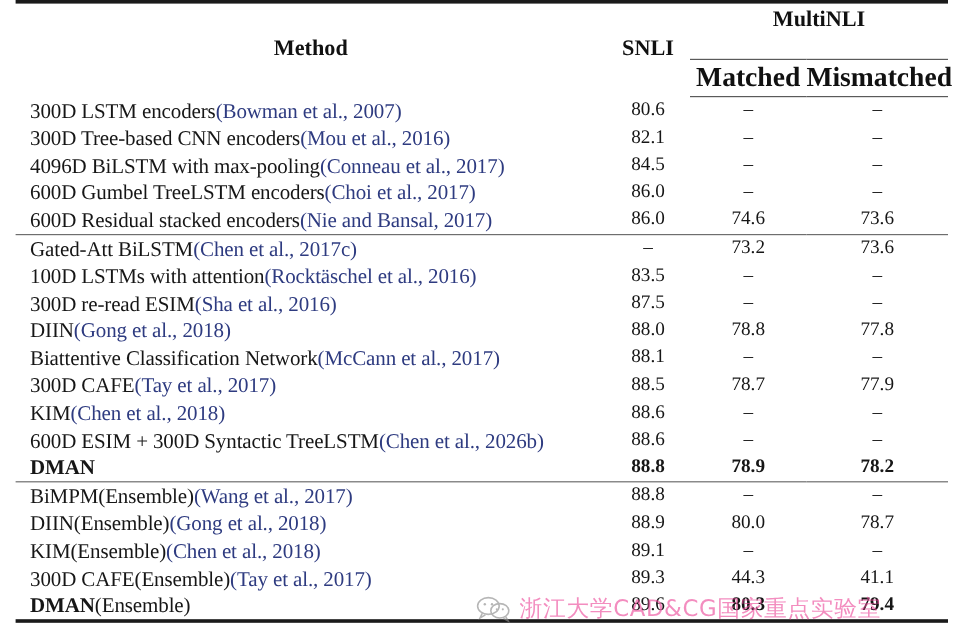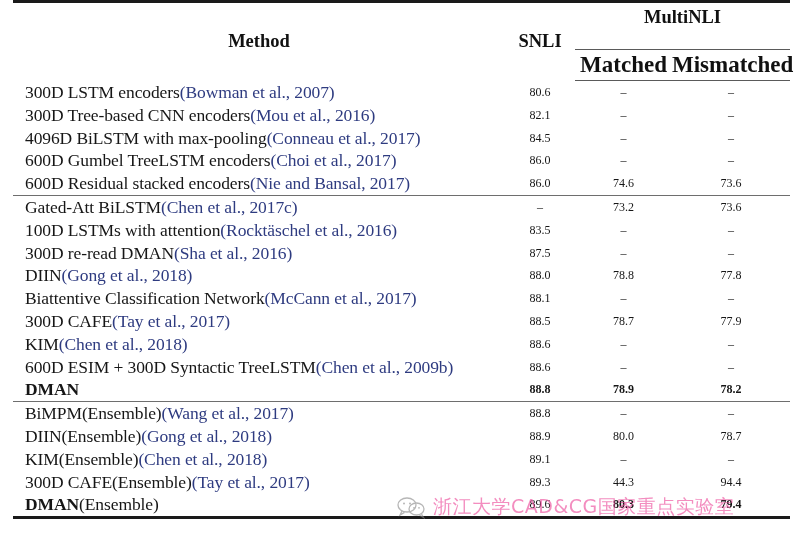--- a/index.html
+++ b/index.html
@@ -92,21 +92,21 @@
     overflow: hidden;
   }
   td.c-method {
     text-align: left;
     padding-left: 12px;
     font-size: 17.5px;
     letter-spacing: -0.1px;
   }
   td.c-num {
     text-align: center;
-    font-size: 12px;
+    font-size: 16px;
   }
   .bold-row td { font-weight: bold; }
   .cite { color: #2e3b80; }
 
   
   col.w-method { width: 492px; }
   col.w-snli   { width: 70px; }
   col.w-match  { width: 97px; }
   col.w-mismatch { width: 118px; }
 
@@ -198,21 +198,21 @@
           <td class="c-num">73.2</td>
           <td class="c-num">73.6</td>
         </tr>
         <tr>
           <td class="c-method"><span>100D LSTMs with attention</span><span class="cite">(Rocktäschel et al., 2016)</span></td>
           <td class="c-num">83.5</td>
           <td class="c-num">–</td>
           <td class="c-num">–</td>
         </tr>
         <tr>
-          <td class="c-method"><span>300D re-read DMAN</span><span class="cite">(Sha et al., 2016)</span></td>
+          <td class="c-method"><span>300D re-read ESIM</span><span class="cite">(Sha et al., 2016)</span></td>
           <td class="c-num">87.5</td>
           <td class="c-num">–</td>
           <td class="c-num">–</td>
         </tr>
         <tr>
           <td class="c-method"><span>DIIN</span><span class="cite">(Gong et al., 2018)</span></td>
           <td class="c-num">88.0</td>
           <td class="c-num">78.8</td>
           <td class="c-num">77.8</td>
         </tr>
@@ -228,21 +228,21 @@
           <td class="c-num">78.7</td>
           <td class="c-num">77.9</td>
         </tr>
         <tr>
           <td class="c-method"><span>KIM</span><span class="cite">(Chen et al., 2018)</span></td>
           <td class="c-num">88.6</td>
           <td class="c-num">–</td>
           <td class="c-num">–</td>
         </tr>
         <tr>
-          <td class="c-method"><span>600D ESIM + 300D Syntactic TreeLSTM</span><span class="cite">(Chen et al., 2009b)</span></td>
+          <td class="c-method"><span>600D ESIM + 300D Syntactic TreeLSTM</span><span class="cite">(Chen et al., 2026b)</span></td>
           <td class="c-num">88.6</td>
           <td class="c-num">–</td>
           <td class="c-num">–</td>
         </tr>
         <tr class="bold-row">
           <td class="c-method"><span>DMAN</span></td>
           <td class="c-num">88.8</td>
           <td class="c-num">78.9</td>
           <td class="c-num">78.2</td>
         </tr>
@@ -261,21 +261,21 @@
         <tr>
           <td class="c-method"><span>KIM(Ensemble)</span><span class="cite">(Chen et al., 2018)</span></td>
           <td class="c-num">89.1</td>
           <td class="c-num">–</td>
           <td class="c-num">–</td>
         </tr>
         <tr>
           <td class="c-method"><span>300D CAFE(Ensemble)</span><span class="cite">(Tay et al., 2017)</span></td>
           <td class="c-num">89.3</td>
           <td class="c-num">44.3</td>
-          <td class="c-num">94.4</td>
+          <td class="c-num">41.1</td>
         </tr>
         <tr>
           <td class="c-method"><span style="font-weight: bold;">DMAN</span><span>(Ensemble)</span></td>
           <td class="c-num" style="font-weight: normal;">89.6</td>
           <td class="c-num" style="font-weight: bold;">80.3</td>
           <td class="c-num" style="font-weight: bold;">79.4</td>
         </tr>
       </tbody>
   </table>
 

